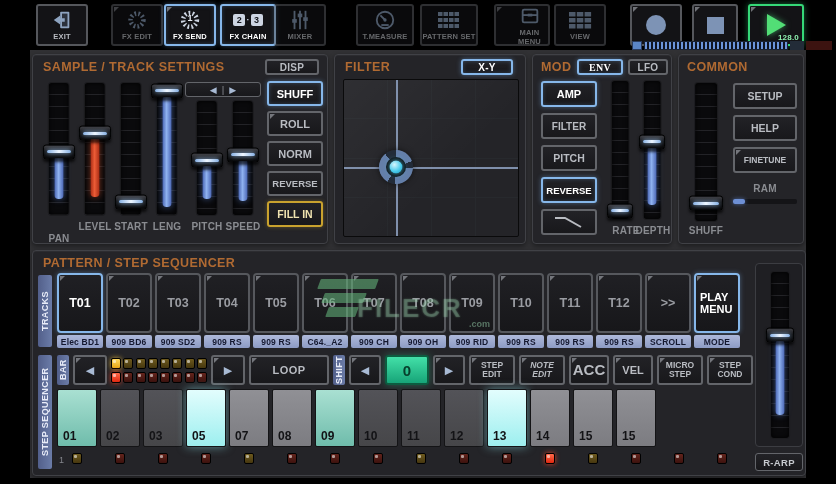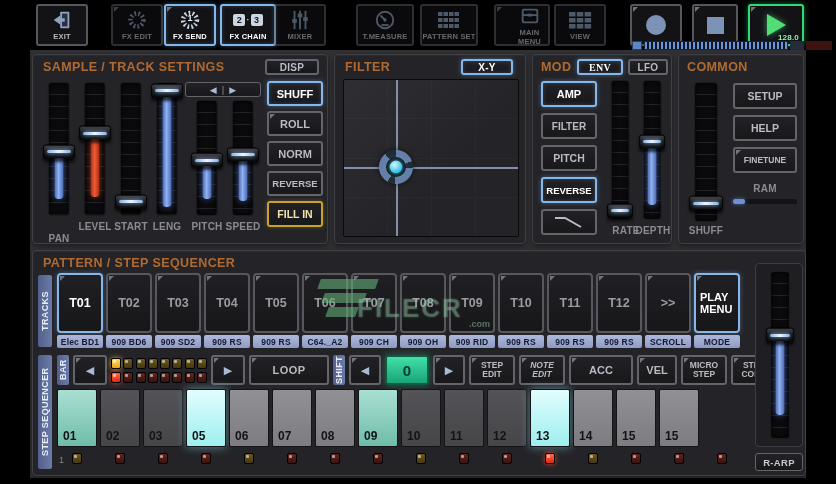--- a/index.html
+++ b/index.html
@@ -519,44 +519,41 @@
         </div>
       <div id="counter">0</div>
       <div class="cbtn corner" style="width:32px;">
           <span class="arrowg">▶</span>
         </div>
       <div id="edit-buttons" style="display:flex;gap:4px;">
           <div class="cbtn corner" style="width: 46px; font-size: 8.5px; line-height: 1.1; white-space: pre-line;">STEP
 EDIT</div>
           <div class="cbtn corner" style="width: 46px; font-size: 8.5px; line-height: 1.1; white-space: pre-line; font-style: italic;">NOTE
 EDIT</div>
-          <div class="cbtn corner" style="width: 64px; font-size: 11px; line-height: 1.1;">ACC</div>
+          <div class="cbtn corner" style="width: 40px; font-size: 15px; line-height: 1.1;">ACC</div>
           <div class="cbtn corner" style="width: 40px; font-size: 11px; line-height: 1.1;">VEL</div>
           <div class="cbtn corner" style="width: 46px; font-size: 8.5px; line-height: 1.1; white-space: pre-line;">MICRO
 STEP</div>
           <div class="cbtn corner" style="width: 46px; font-size: 8.5px; line-height: 1.1; white-space: pre-line;">STEP
 COND</div>
         </div>
     </div>
 
     <div id="steps-row">
         <div class="pad teal">
           <span class="n">01</span>
         </div>
         <div class="pad dark">
           <span class="n">02</span>
         </div>
         <div class="pad dark">
           <span class="n">03</span>
         </div>
         <div class="pad cyan">
           <span class="n">05</span>
-        </div>
-        <div class="pad light">
-          <span class="n">06</span>
         </div>
         <div class="pad light">
           <span class="n">07</span>
         </div>
         <div class="pad light">
           <span class="n">08</span>
         </div>
         <div class="pad teal">
           <span class="n">09</span>
         </div>

